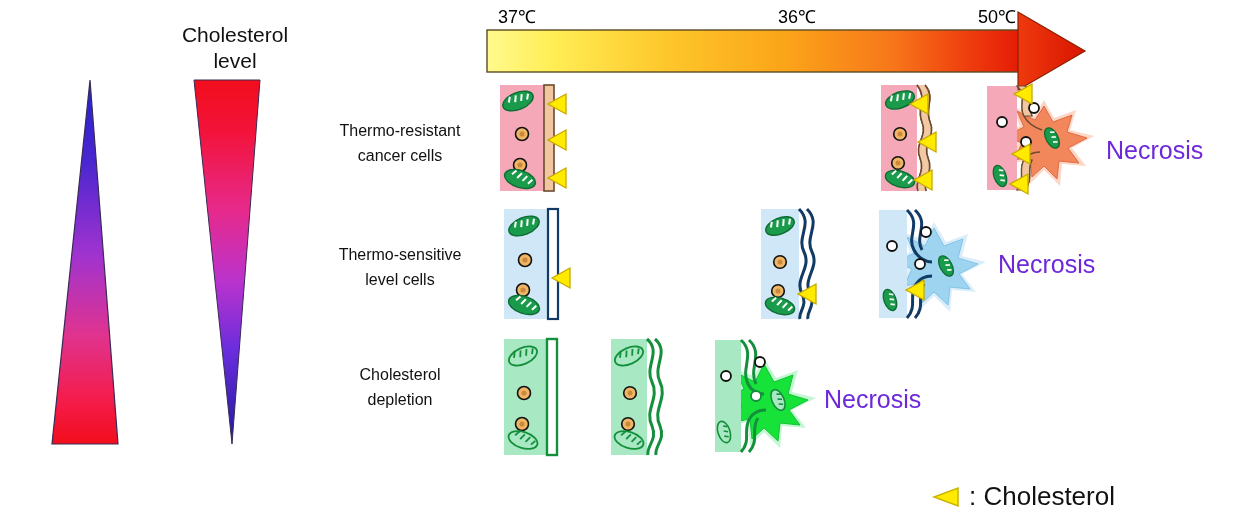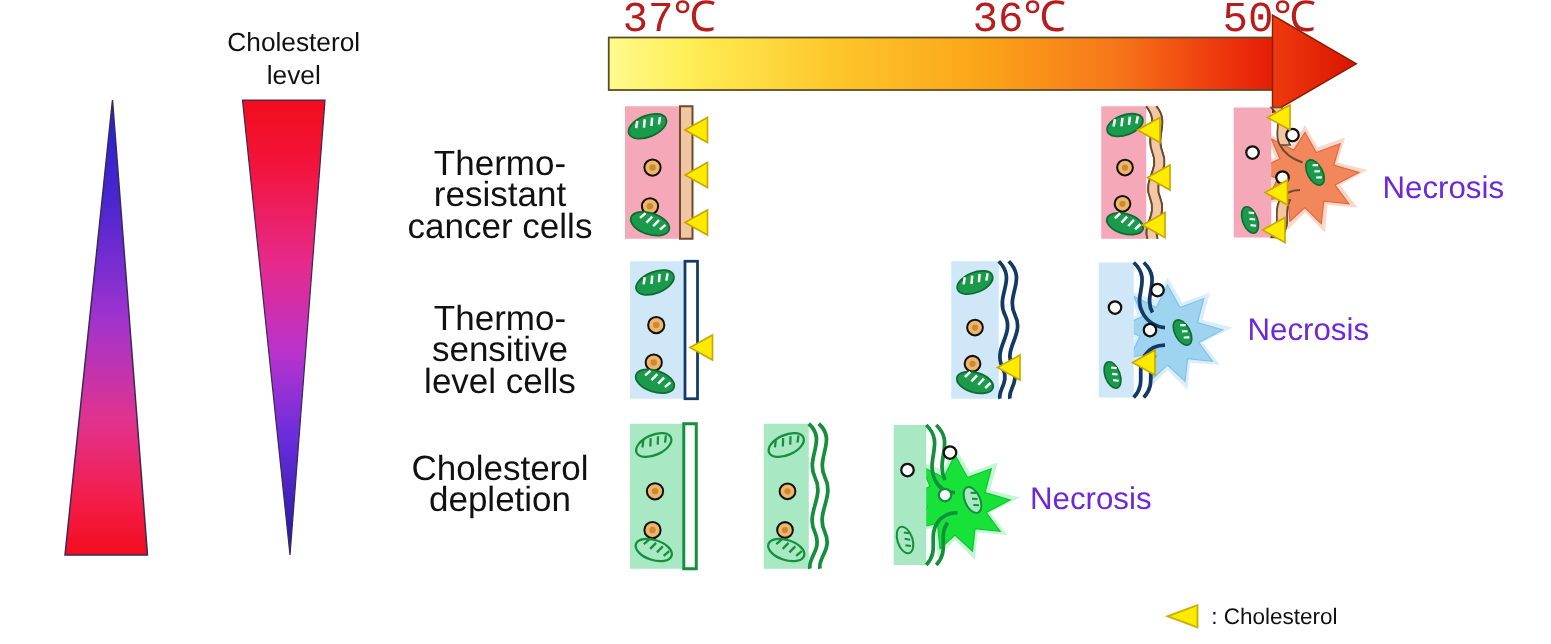--- a/index.html
+++ b/index.html
@@ -27,32 +27,31 @@
     font-size: 21px;
     line-height: 26px;
     color: #111;
     white-space: pre-line;
   }
   .wedge-svg { position: absolute; }
 
   
   .temp-label {
     position: absolute;
-    font-size: 34px;
+    font-size: 18px;
     line-height: 30px;
-    color: #b91c1c;
+    color: #000000;
     white-space: nowrap;
-    font-family: Liberation Mono, monospace;
   }
 
   
   .row-label {
     position: absolute;
     text-align: center;
-    font-size: 28px;
+    font-size: 16px;
     line-height: 25px;
     color: #111;
     white-space: pre-line;
   }
 
   
   .necrosis-label {
     position: absolute;
     font-size: 25px;
     line-height: 28px;
@@ -61,21 +60,21 @@
   }
 
   
   .legend-row {
     position: absolute;
     display: flex;
     align-items: center;
     gap: 9px;
   }
   .legend-text {
-    font-size: 18px;
+    font-size: 26px;
     color: #111;
     white-space: nowrap;
   }
 </style>
 </head>
 <body>
 
 <div id="figure">
 
   <svg class="wedge-svg" style="left:38px; top:78px;" width="112" height="372" viewBox="0 0 112 372">

